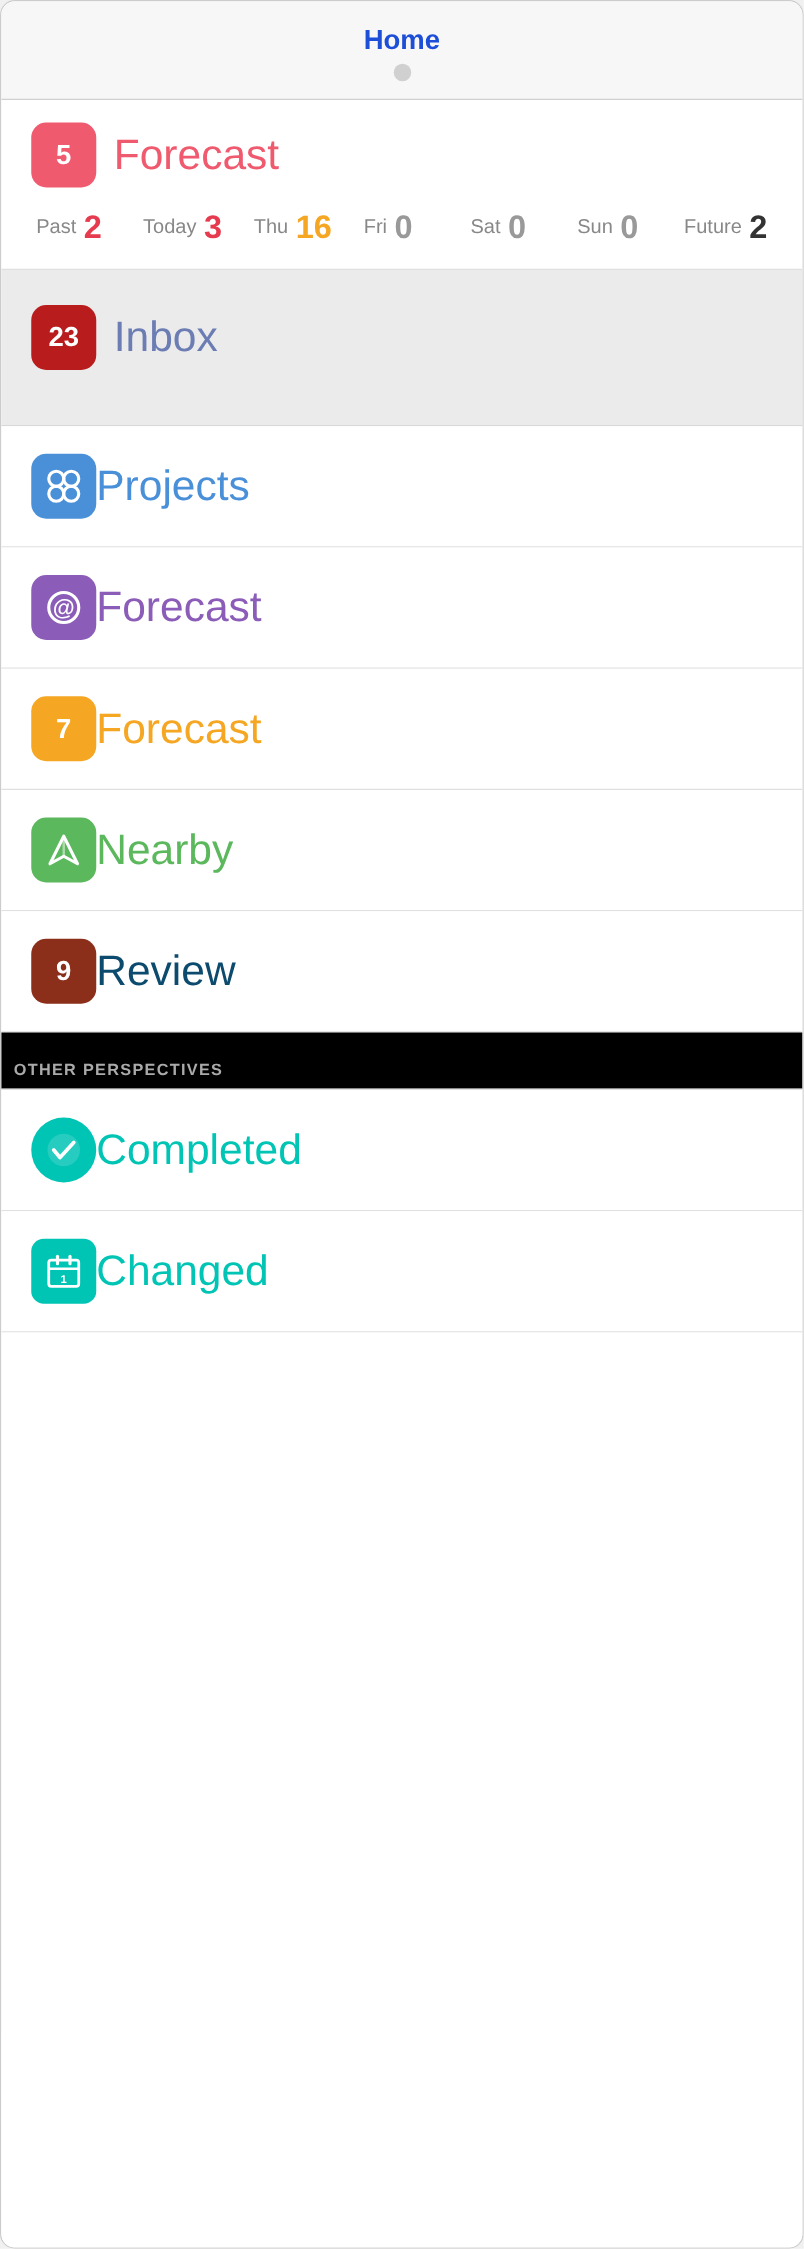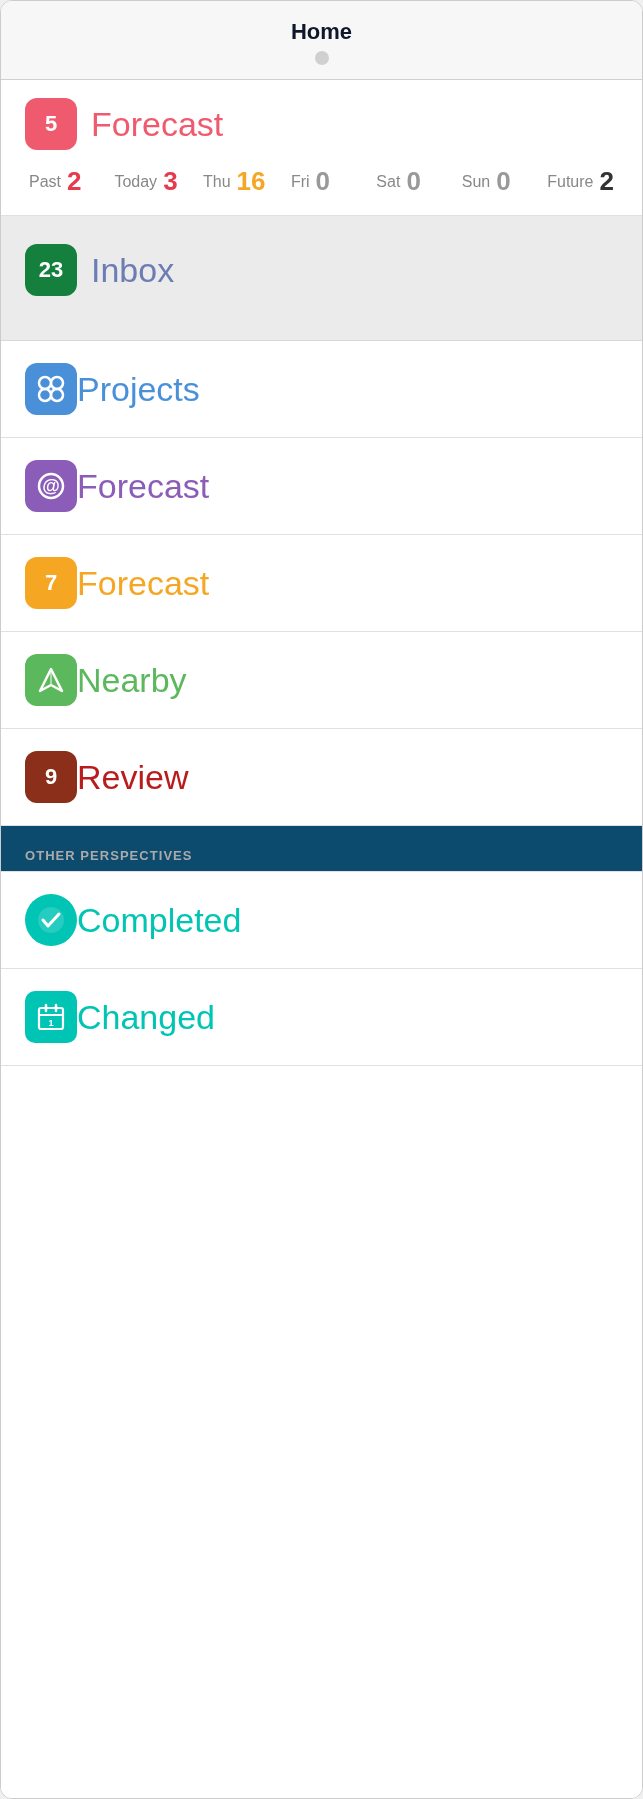--- a/index.html
+++ b/index.html
@@ -24,21 +24,21 @@
     .header {
       background: #f7f7f7;
       border-bottom: 1px solid #d0d0d0;
       text-align: center;
       padding: 18px 0 14px 0;
       position: relative;
     }
     .header-title {
       font-size: 22px;
       font-weight: 700;
-      color: #0f172a;
+      color: #1d4ed8;
     }
     .header-dot {
       width: 14px;
       height: 14px;
       border-radius: 50%;
       background: #d0d0d0;
       margin: 0 auto;
       margin-top: 6px;
     }
     
@@ -59,21 +59,21 @@
       border-radius: 12px;
       display: flex;
       align-items: center;
       justify-content: center;
       color: #fff;
       font-size: 22px;
       font-weight: 700;
       flex-shrink: 0;
     }
     .icon-badge.red { background: #f05a6e; }
-    .icon-badge.slate { background: #15803d; }
+    .icon-badge.slate { background: #b91c1c; }
     .icon-badge.blue { background: #4a90d9; }
     .icon-badge.purple { background: #8b5db8; }
     .icon-badge.orange { background: #f5a623; }
     .icon-badge.green { background: #5cb85c; }
     .icon-badge.brown { background: #8b2e1a; }
     .section-title {
       font-size: 34px;
       font-weight: 400;
     }
     .forecast-days {
@@ -110,22 +110,22 @@
     .nav-item {
       background: #fff;
       padding: 22px 24px;
       border-bottom: 1px solid #e0e0e0;
       display: flex;
       align-items: center;
       cursor: pointer;
     }
     
     .section-group-label {
-      background: #0c4a6e;
-      padding: 22px 24px 8px 24px;
+      background: #000000;
+      padding: 22px 24px 8px 10px;
       font-size: 13px;
       color: #aaa;
       letter-spacing: 0.08em;
       font-weight: 600;
       border-bottom: none;
     }
     
     .teal-icon {
       width: 52px;
       height: 52px;
@@ -238,21 +238,21 @@
         <line x1="15" y1="20" x2="15" y2="4" stroke="white" stroke-width="2" opacity="0.5"></line>
       </svg>
     </div>
     <span class="section-title" style="color: #5cb85c;">Nearby</span>
   </div>
 
   <div class="nav-item">
     <div class="icon-badge brown">
       <span style="font-size:22px;font-weight:700;color:#fff;">9</span>
     </div>
-    <span class="section-title" style="color: #b91c1c; text-align: right;">Review</span>
+    <span class="section-title" style="color: #0c4a6e; text-align: right;">Review</span>
   </div>
 
   <div class="section-group-label">
     <span>OTHER PERSPECTIVES</span>
   </div>
 
   <div class="nav-item" style="border-top: 1px solid #e0e0e0;">
     <div class="teal-icon" style="background: #00c4b4;">
       <svg width="30" height="30" viewBox="0 0 30 30">
         <circle cx="15" cy="15" r="13" fill="white" opacity="0.15"></circle>

